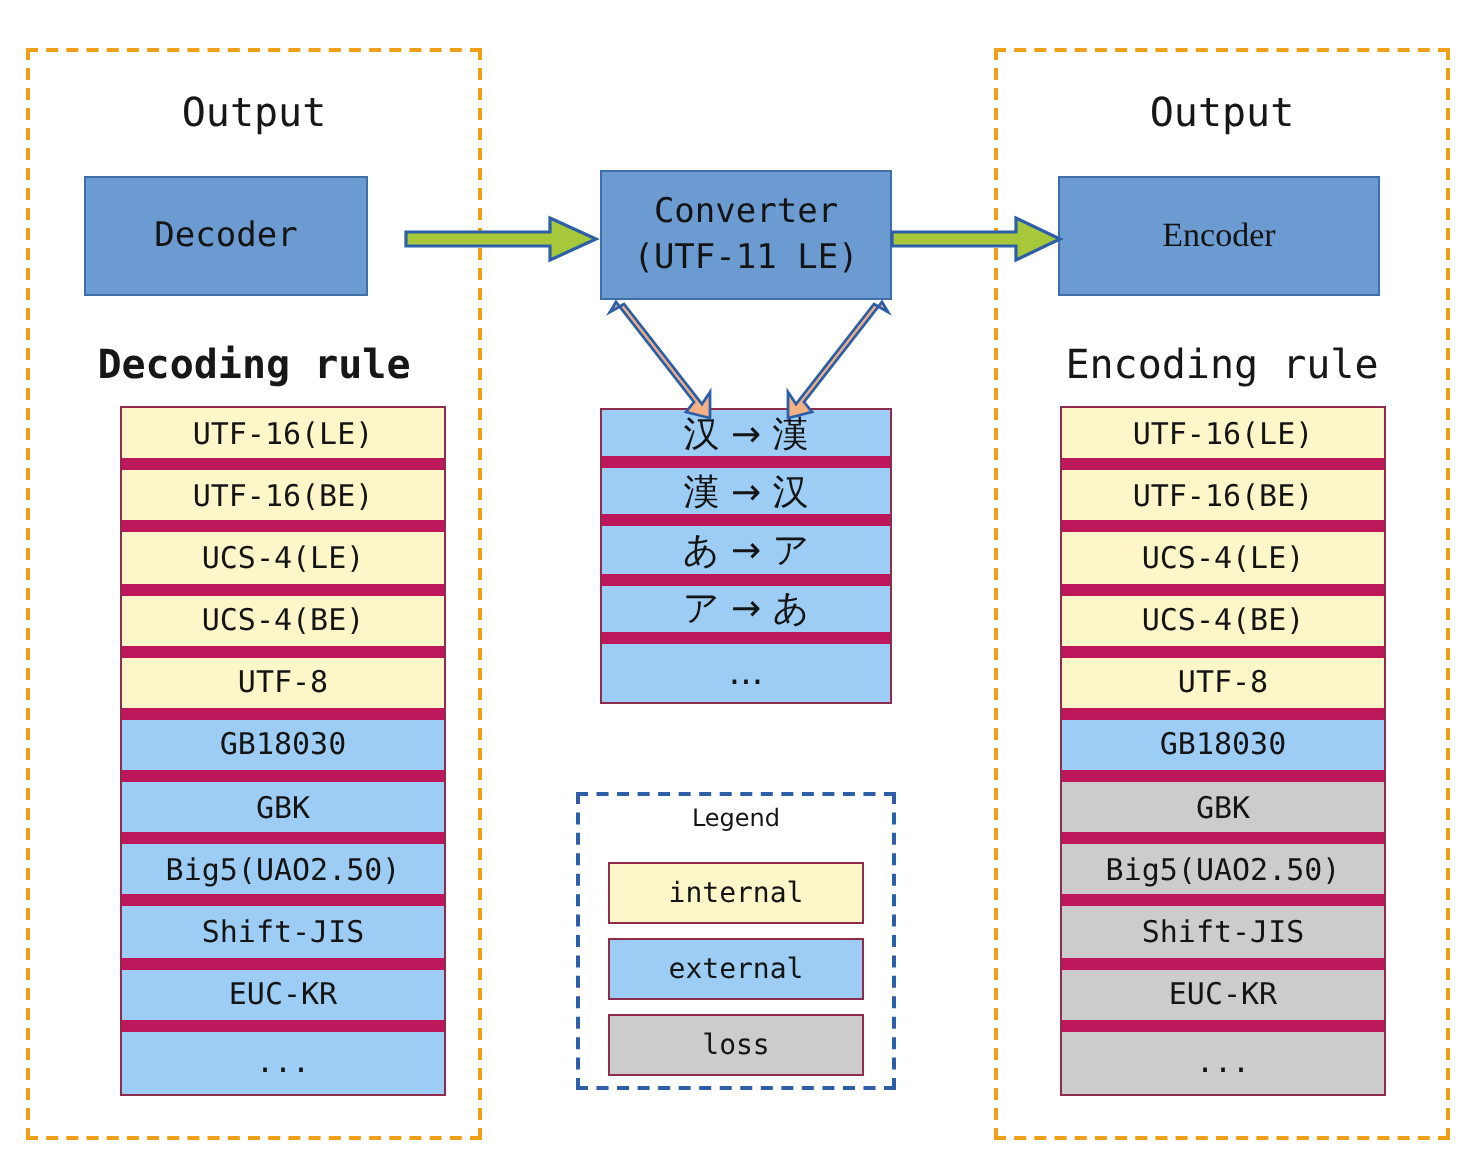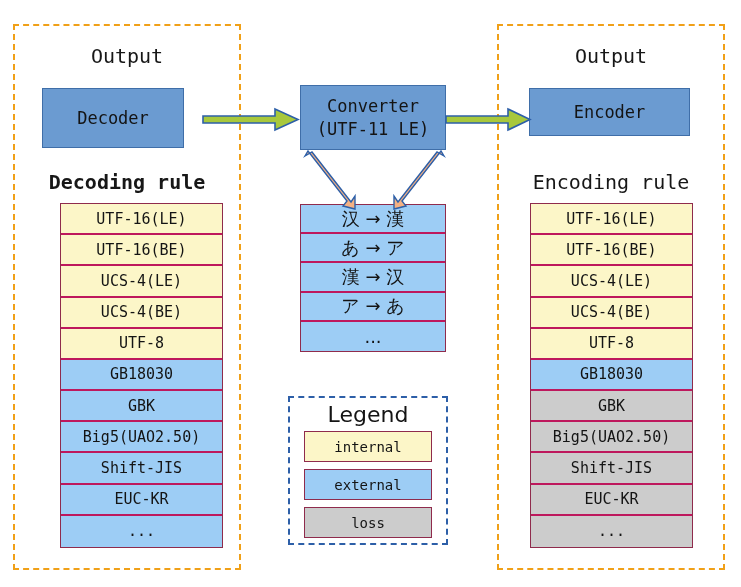--- a/index.html
+++ b/index.html
@@ -55,21 +55,21 @@
   }
 
   
   .rulelist {
     position: absolute;
     box-sizing: border-box;
     border: 1px solid #8f2b4c;
   }
   .rulerow {
     box-sizing: border-box;
-    border-bottom: 2px solid #be185d;
+    border-bottom: 6px solid #be185d;
     display: flex;
     align-items: center;
     justify-content: center;
     font-family: "DejaVu Sans Mono", "Liberation Mono", monospace;
     font-size: 15px;
     color: #141414;
     white-space: nowrap;
   }
   .rulerow:last-child { border-bottom: none; }
   .c-internal { background: #fcf6c8; }
@@ -88,21 +88,21 @@
     left: 288px; top: 396px; width: 160px; height: 149px;
     box-sizing: border-box;
     border: 2px dashed #2d5fa8;
     background: #ffffff;
   }
   #legend-title {
     position: absolute;
     left: 288px; top: 402px; width: 160px;
     text-align: center;
     font-family: "DejaVu Sans", "Liberation Sans", sans-serif;
-    font-size: 22px;
+    font-size: 12px;
     color: #141414;
   }
   .legend-swatch {
     position: absolute;
     left: 304px;
     width: 128px;
     height: 31px;
     box-sizing: border-box;
     border: 1px solid #8f2b4c;
     display: flex;
@@ -168,38 +168,38 @@
 <div class="procbox" id="converter-box" style="left:300px; top:85px; width:146px; height:65px;">
   <span>Converter</span>
   <span>(UTF-11 LE)</span>
 </div>
 
 <div class="rulelist" id="conversion-list" style="left:300px; top:204px; width:146px; height:148px;">
     <div class="rulerow c-external cjkrow" style="height: 29.2px;">
       <span>汉 → 漢</span>
     </div>
     <div class="rulerow c-external cjkrow" style="height: 29.2px;">
+      <span>漢 → 汉</span>
+    </div>
+    <div class="rulerow c-external cjkrow" style="height: 29.2px;">
       <span>あ → ア</span>
     </div>
     <div class="rulerow c-external cjkrow" style="height: 29.2px;">
-      <span>漢 → 汉</span>
-    </div>
-    <div class="rulerow c-external cjkrow" style="height: 29.2px;">
       <span>ア → あ</span>
     </div>
     <div class="rulerow c-external cjkrow" style="height: 29.2px;">
       <span>...</span>
     </div>
   </div>
 
 <div id="panel-output" class="panel"></div>
 
 <div class="heading" style="left:497px; top:44px; width:228px;text-align:center;">Output</div>
 
-<div class="procbox" id="encoder-box" style="left:529px; top:88px; width:161px; height:48px;">
+<div class="procbox" id="encoder-box" style="left:529px; top:88px; width:161px; height:60px;font-family:Liberation Serif, serif;">
   <span>Encoder</span>
 </div>
 
 <div class="heading" style="left:497px; top:170px; width:228px;">Encoding rule</div>
 
 <div class="rulelist" id="encoding-rule-list" style="left:530px; top:203px; width:163px; height:345px;">
     <div class="rulerow c-internal" style="height: 31.1818px;">
       <span>UTF-16(LE)</span>
     </div>
     <div class="rulerow c-internal" style="height: 31.1818px;">

